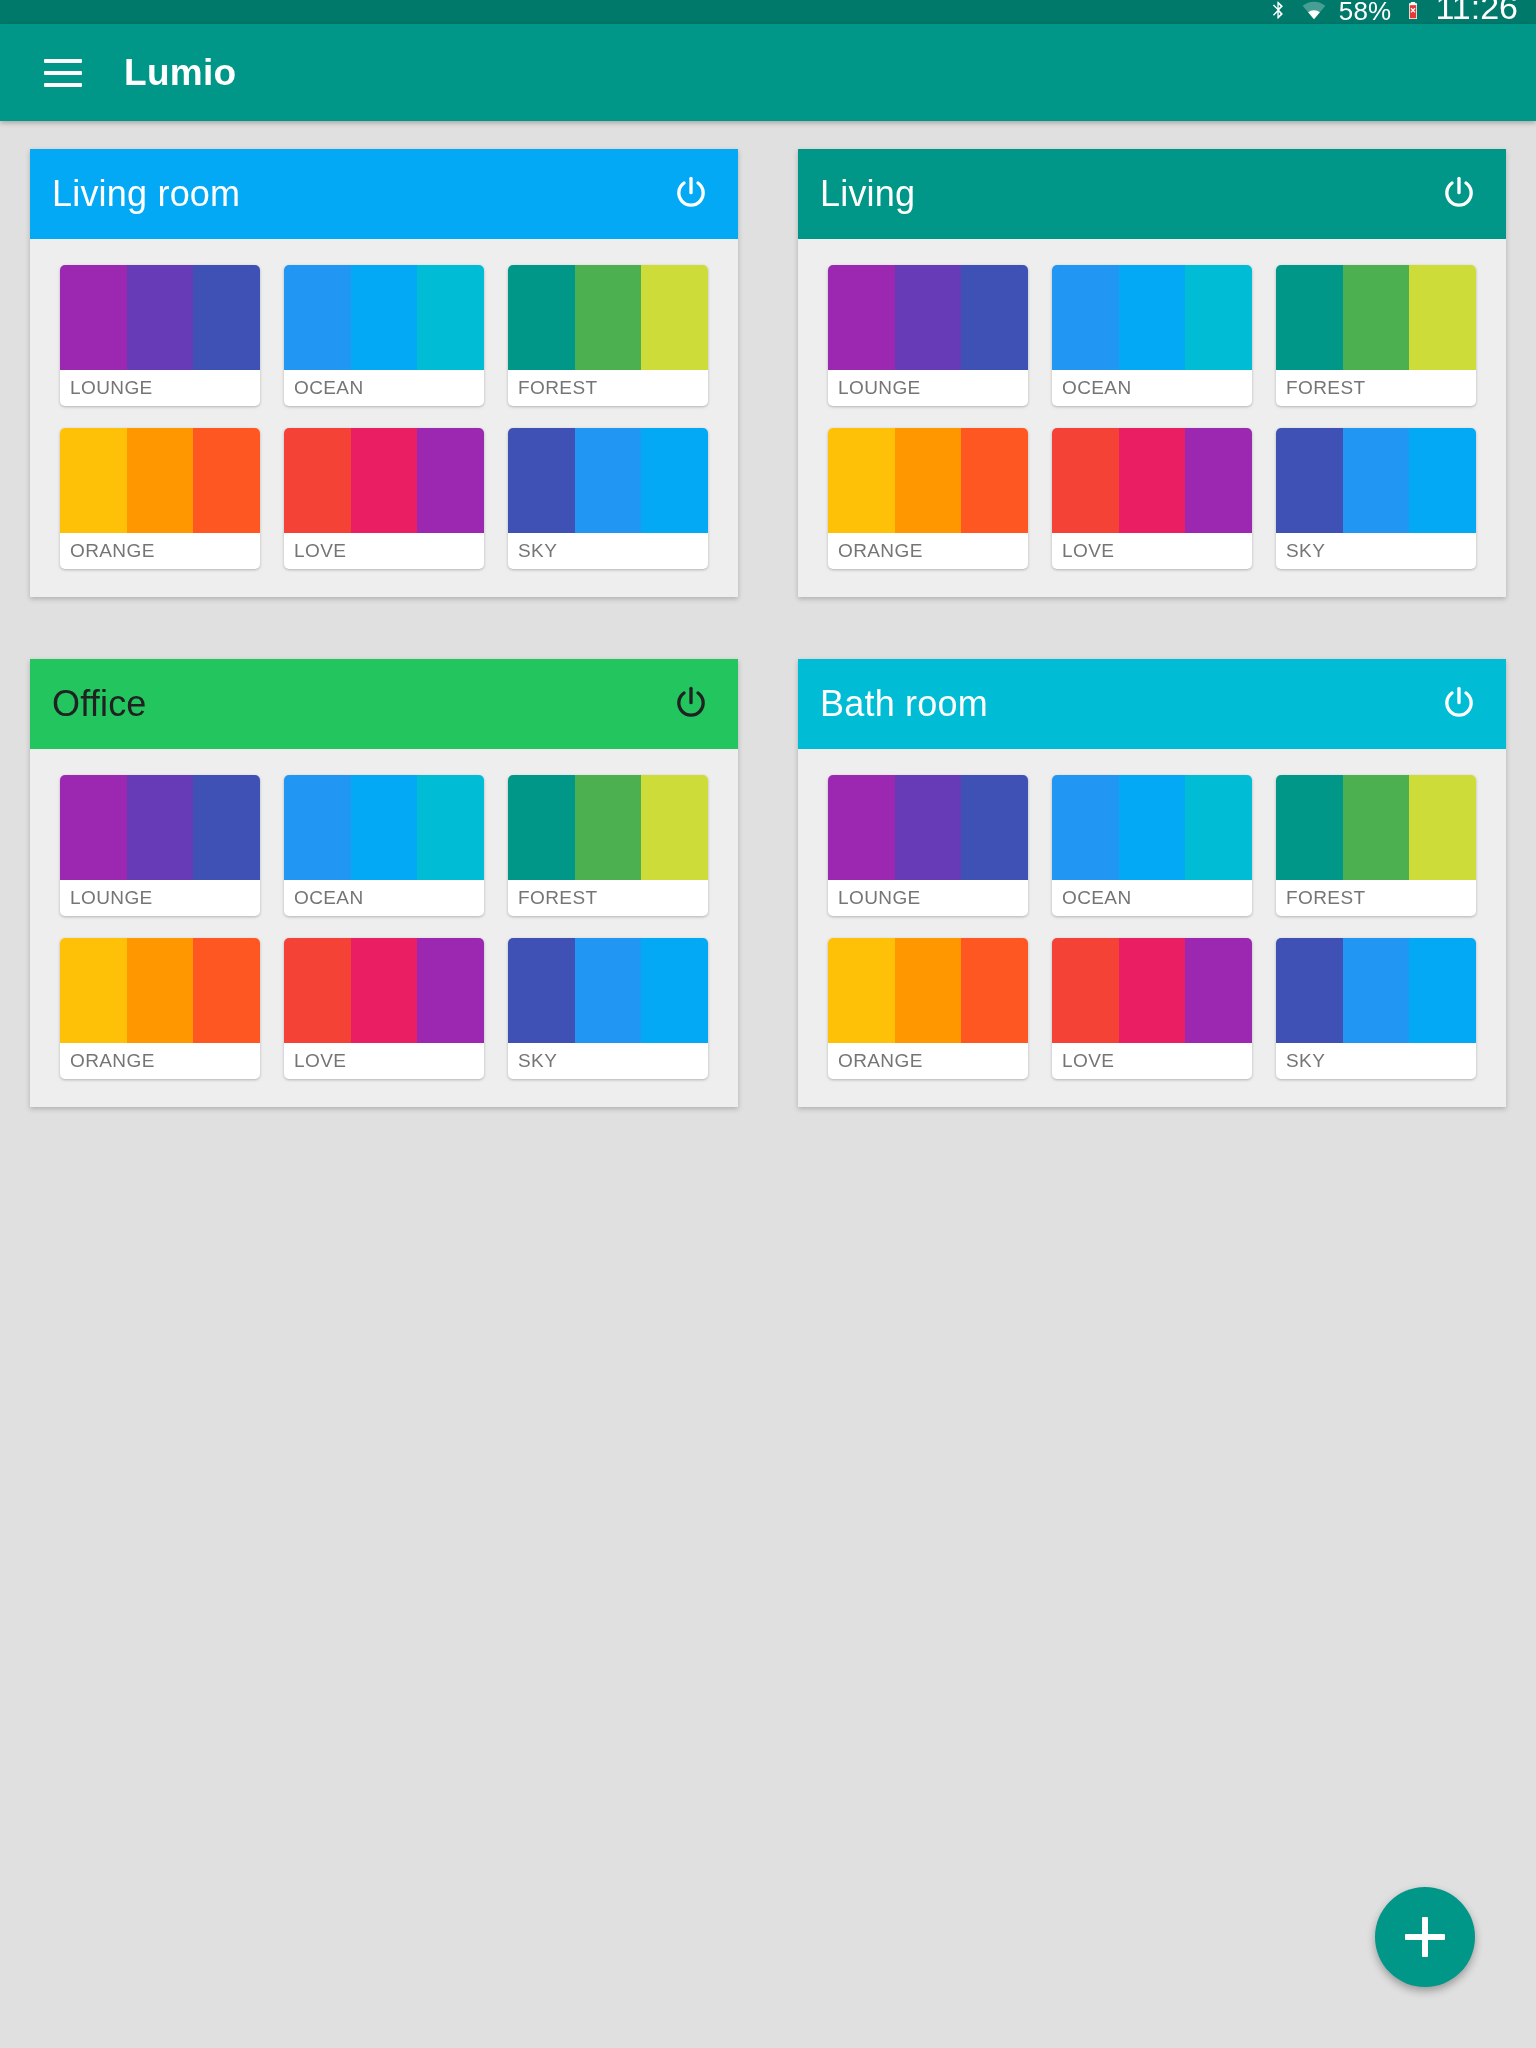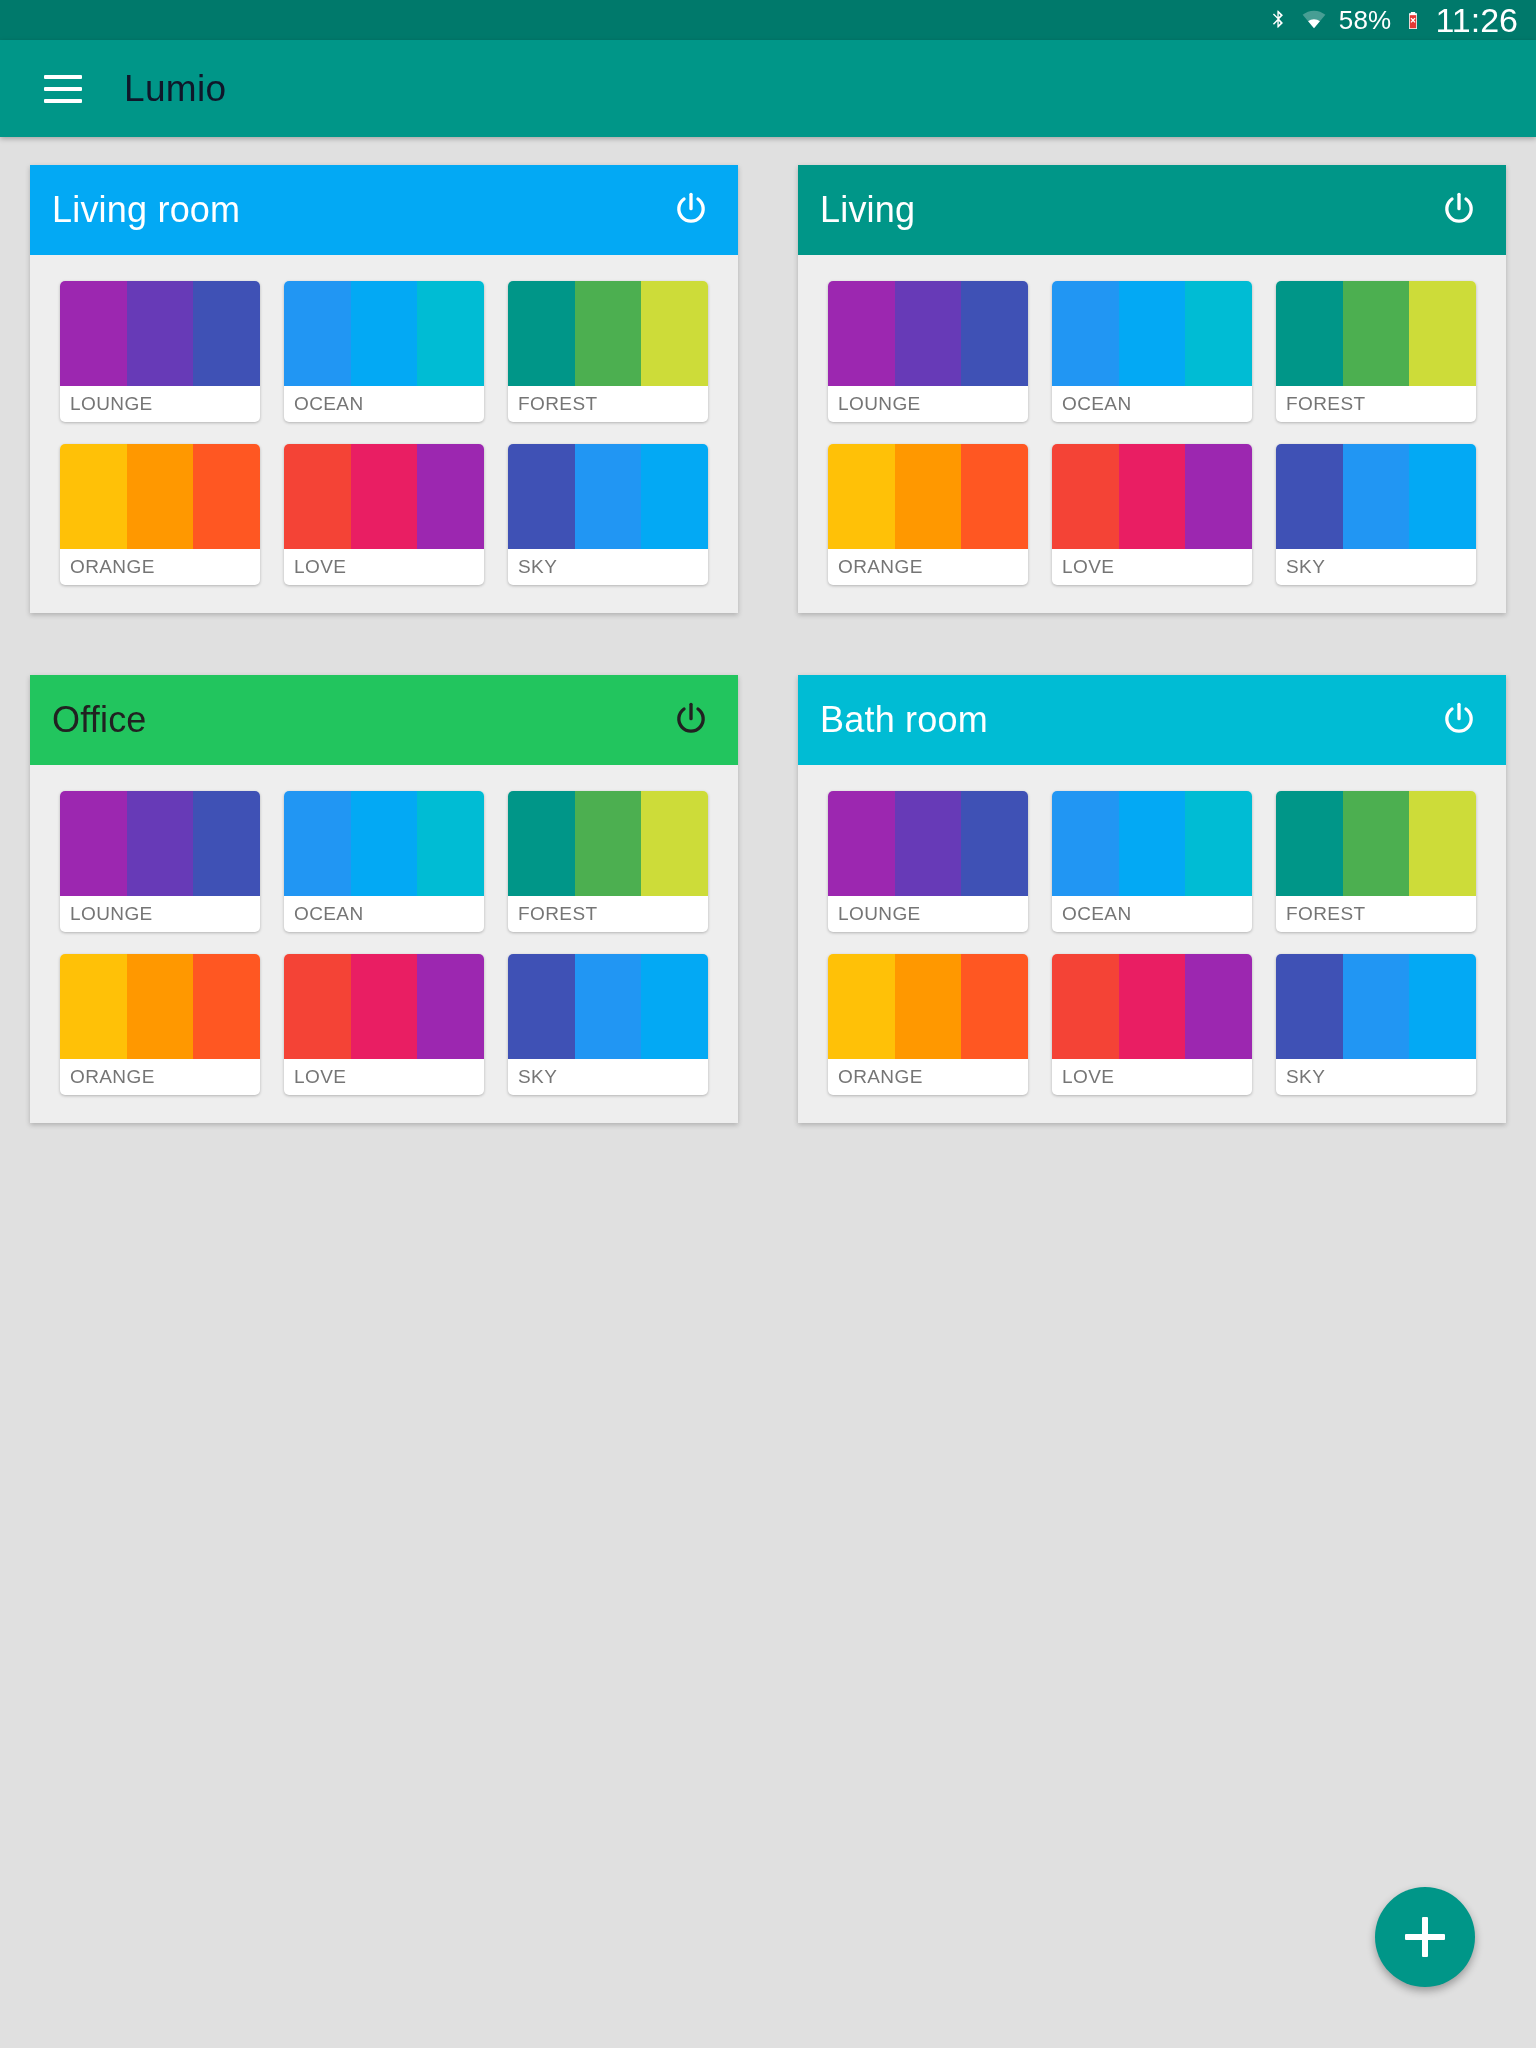--- a/index.html
+++ b/index.html
@@ -5,42 +5,42 @@
   * { box-sizing: border-box; margin: 0; padding: 0; }
   html, body {
     width: 1536px; height: 2048px;
     background: #e0e0e0;
     font-family: "Liberation Sans", sans-serif;
     overflow: hidden;
   }
 
   
   .status-bar {
-    height: 40px; width: 100%;
+    height: 24px; width: 100%;
     background: #00796B;
-    display: flex; align-items: center; justify-content: flex-end;
+    display: flex; align-items: flex-end; justify-content: flex-end;
     padding-right: 18px; gap: 12px;
     color: #ffffff;
   }
   .status-bar .sb-item { display: flex; align-items: center; }
   .sb-text { font-size: 26px; letter-spacing: .2px; line-height: 1; }
   .sb-time { font-size: 34px; line-height: 1; }
 
   
   .app-bar {
     height: 97px; width: 100%;
     background: #009688;
     display: flex; align-items: center;
     padding-left: 44px; gap: 42px;
     box-shadow: 0 2px 5px rgba(0,0,0,.26);
     position: relative; z-index: 5;
   }
   .hamburger { width: 38px; height: 28px; display: flex; flex-direction: column; justify-content: space-between; cursor: pointer; }
   .hamburger span { display: block; height: 4px; width: 100%; background: #fff; border-radius: 1px; }
-  .app-title { color: #0f172a; font-size: 37px; font-weight: 400; letter-spacing: .3px; }
+  .app-title { color: #ffffff; font-size: 37px; font-weight: 700; letter-spacing: .3px; }
 
   
   .content {
     padding: 28px 30px 0 30px;
     display: grid;
     grid-template-columns: 1fr 1fr;
     column-gap: 60px;
     row-gap: 62px;
     align-content: start;
     height: calc(2048px - 137px);

